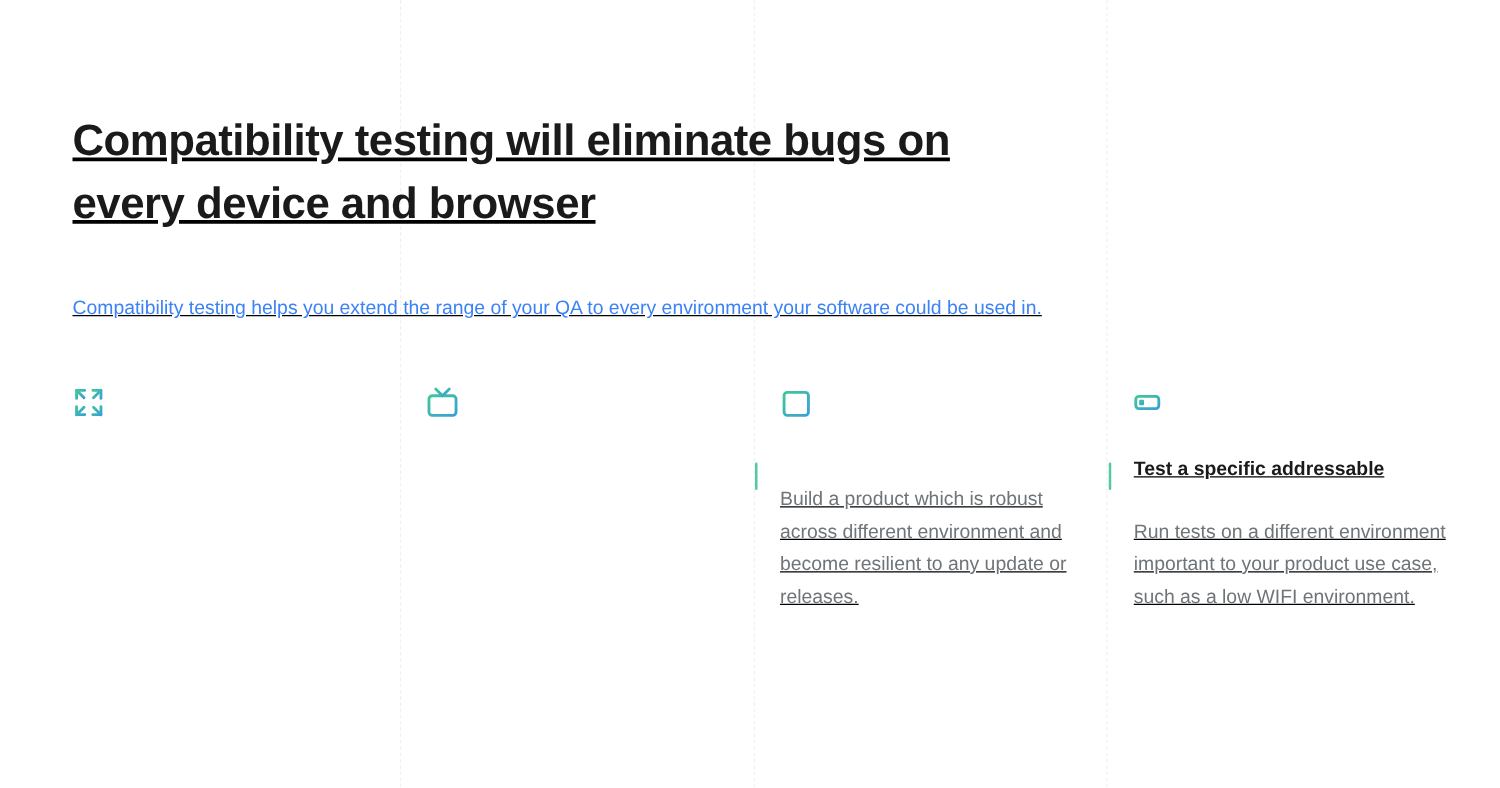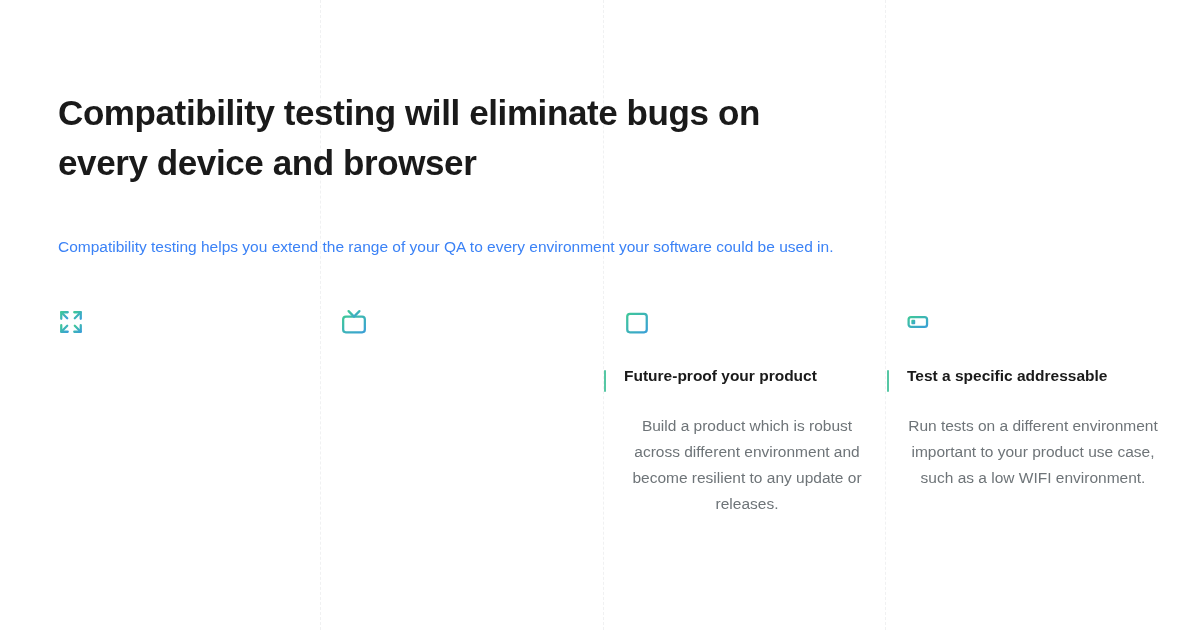--- a/index.html
+++ b/index.html
@@ -32,20 +32,21 @@
   .guide.g1 { left: 320px; }
   .guide.g2 { left: 603px; }
   .guide.g3 { left: 885px; }
 
   .page {
     position: relative;
     z-index: 1;
     padding: 0 0 0 58px;
     box-sizing: border-box;
     height: 492px;
+    text-decoration: underline;
   }
 
   
   .headline {
     margin: 0;
     padding-top: 88px;
     width: 800px;
     font-size: 35px;
     line-height: 1.42;
     font-weight: bold;
@@ -105,21 +106,20 @@
     font-weight: bold;
     color: #1a1a1a;
   }
   .feature p {
     margin: 0;
     padding-top: 24px;
     width: 246px;
     font-size: 15.5px;
     line-height: 1.68;
     color: #6e7478;
-    text-align: center;
   }
   .feature.col-4 h3,
   .feature.col-4 p { width: 252px; }
 </style>
 </head>
 <body>
 
 <div class="guides">
   <div class="guide g1"></div>
   <div class="guide g2"></div>
@@ -180,21 +180,20 @@
             </linearGradient>
           </defs>
           <rect x="3" y="4.5" width="18" height="17" rx="2.5"></rect>
           <line x1="3" y1="10" x2="21" y2="10"></line>
           <line x1="8" y1="2.5" x2="8" y2="6.5"></line>
           <line x1="16" y1="2.5" x2="16" y2="6.5"></line>
         </svg>
       </div>
       <div class="feature-body">
         <div class="accent"></div>
-        <h3>Future-proof your product</h3>
         <p>Build a product which is robust across different environment and become resilient to any update or releases.</p>
       </div>
     </div>
 
     <div class="feature col-4">
       <div class="icon-wrap">
         <svg width="26" height="26" viewBox="0 0 24 24" fill="none" stroke="url(#grad4)" stroke-width="2.1" stroke-linecap="round" stroke-linejoin="round">
           <defs>
             <linearGradient id="grad4" x1="0" y1="0" x2="1" y2="1">
               <stop offset="0%" stop-color="#3fc79a"></stop>

